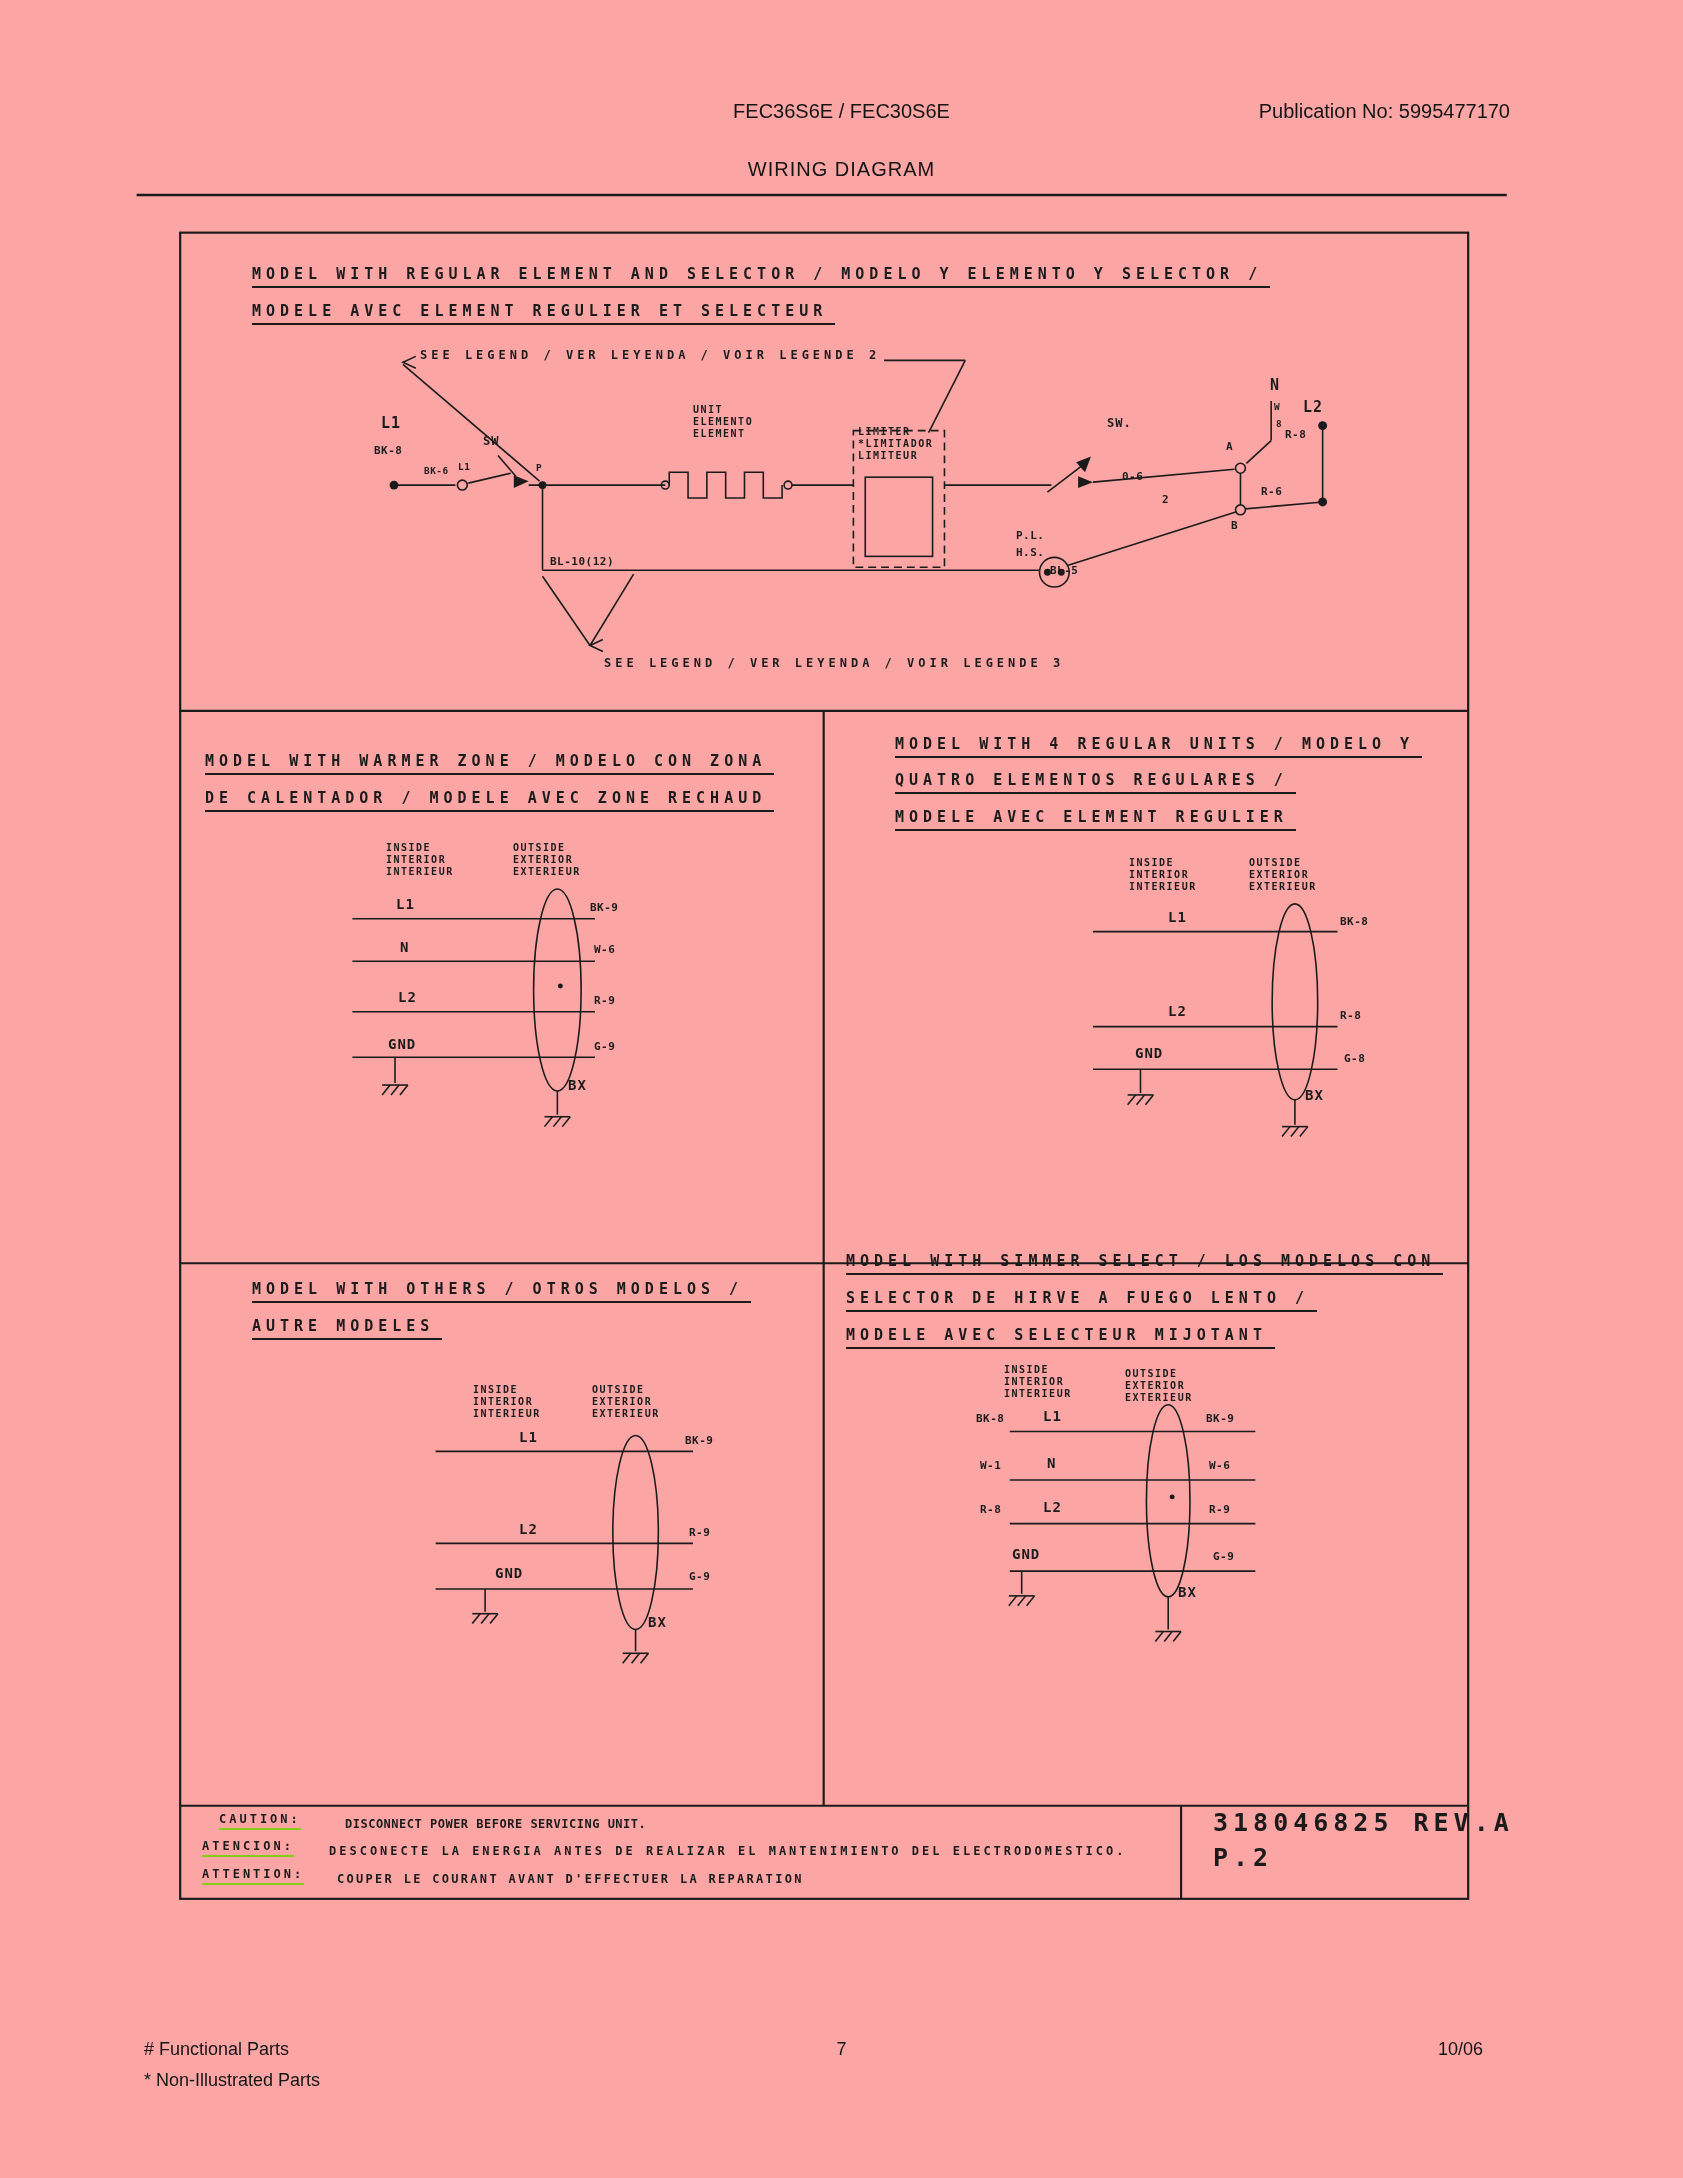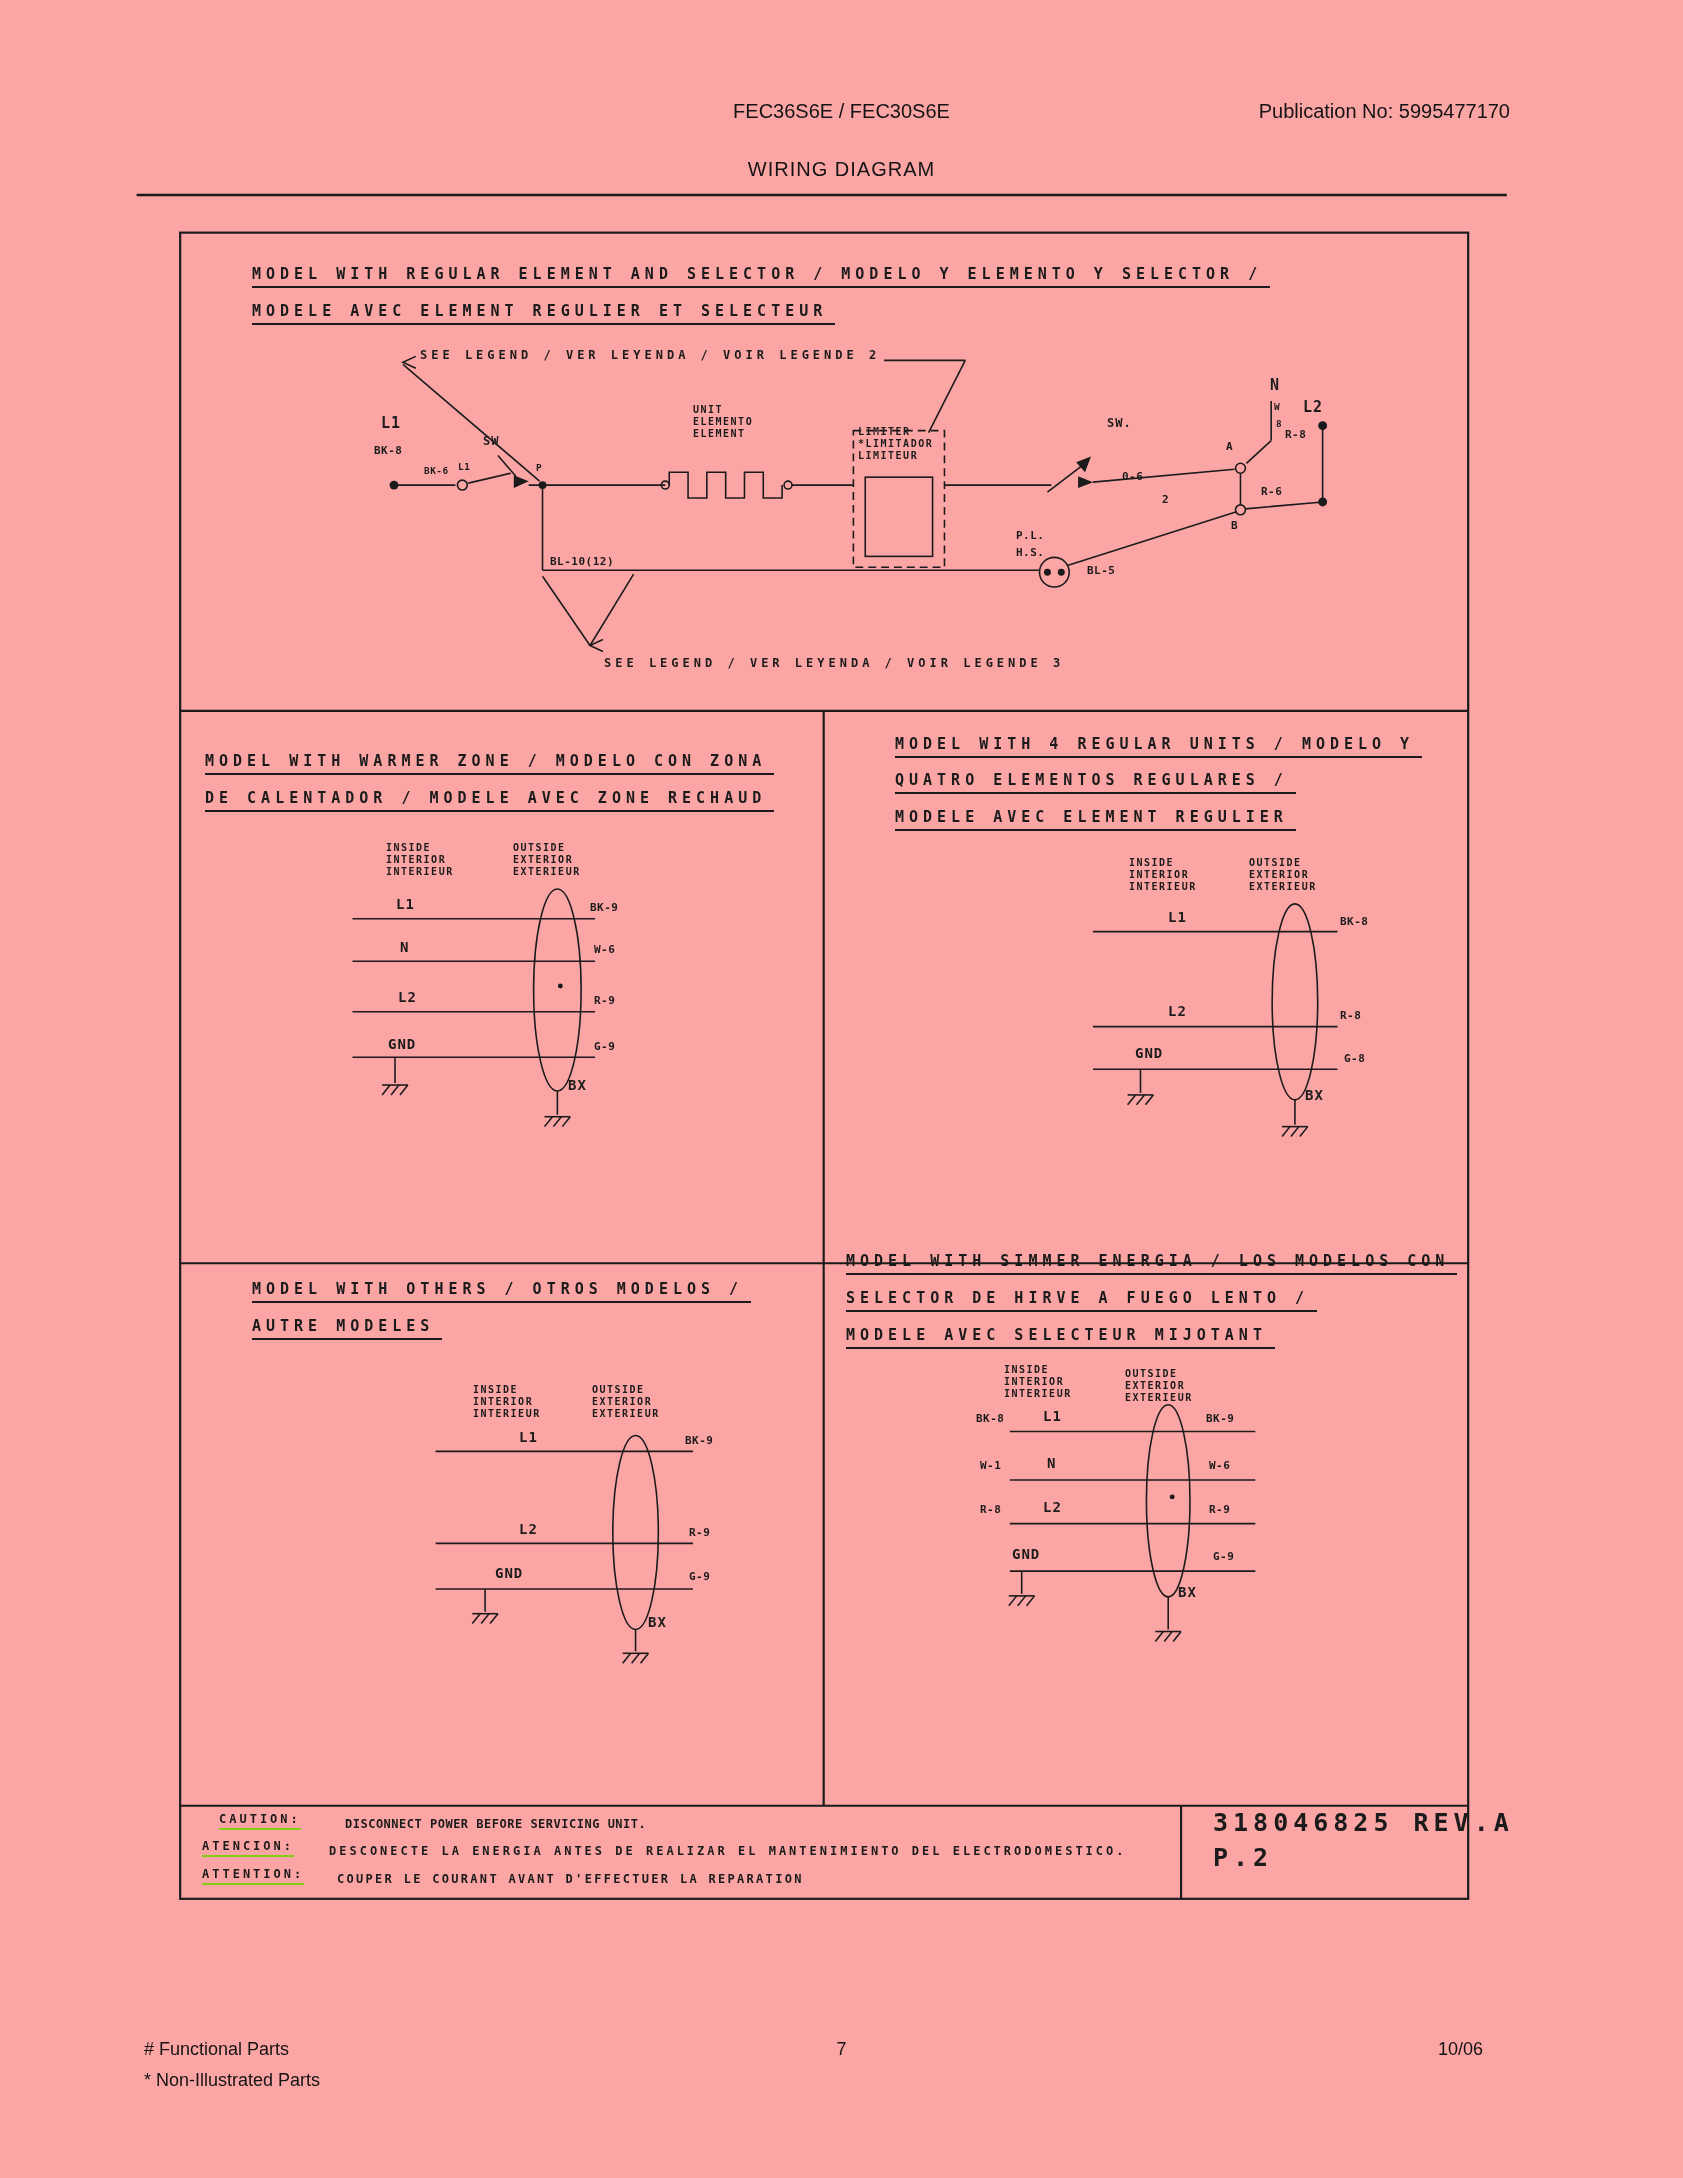--- a/index.html
+++ b/index.html
@@ -183,21 +183,21 @@
     <div class="lbl sm" style="left:1226px; top:440px;">A</div>
     <div class="lbl sm" style="left:1261px; top:485px;">R-6</div>
     <div class="lbl sm" style="left:1231px; top:519px;">B</div>
     <div class="lbl big" style="left:1270px; top:376px;">N</div>
     <div class="lbl tiny" style="left:1274px; top:401px;">W</div>
     <div class="lbl tiny" style="left:1276px; top:418px;">8</div>
     <div class="lbl big" style="left:1303px; top:398px;">L2</div>
     <div class="lbl sm" style="left:1285px; top:428px;">R-8</div>
     <div class="lbl sm" style="left:1016px; top:529px;">P.L.</div>
     <div class="lbl sm" style="left:1016px; top:546px;">H.S.</div>
-    <div class="lbl sm" style="left:1079px; top:564px;padding-left:8px;">BL-5</div>
+    <div class="lbl sm" style="left:1050px; top:564px;">BL-5</div>
   </div>
 
   <div>
     <div class="lbl dtitle" style="left:205px; top:752px;">MODEL WITH WARMER ZONE  / MODELO CON ZONA</div>
     <div class="lbl dtitle" style="left:205px; top:789px;">DE CALENTADOR  / MODELE AVEC ZONE RECHAUD</div>
     <div class="lbl t3" style="left:386px; top:842px;">INSIDE
 INTERIOR
 INTERIEUR</div>
     <div class="lbl t3" style="left:513px; top:842px;">OUTSIDE
 EXTERIOR
@@ -244,21 +244,21 @@
     <div class="lbl mid" style="left:519px; top:1429px;">L1</div>
     <div class="lbl mid" style="left:519px; top:1521px;">L2</div>
     <div class="lbl mid" style="left:495px; top:1565px;">GND</div>
     <div class="lbl sm" style="left:685px; top:1434px;">BK-9</div>
     <div class="lbl sm" style="left:689px; top:1526px;">R-9</div>
     <div class="lbl sm" style="left:689px; top:1570px;">G-9</div>
     <div class="lbl mid" style="left:648px; top:1614px;">BX</div>
   </div>
 
   <div>
-    <div class="lbl dtitle" style="left:846px; top:1252px;">MODEL WITH SIMMER ENERGIA / LOS MODELOS CON</div>
+    <div class="lbl dtitle" style="left:846px; top:1252px;">MODEL WITH SIMMER SELECT / LOS MODELOS CON</div>
     <div class="lbl dtitle" style="left:846px; top:1289px;">SELECTOR DE HIRVE A FUEGO LENTO /</div>
     <div class="lbl dtitle" style="left:846px; top:1326px;">MODELE AVEC SELECTEUR MIJOTANT</div>
     <div class="lbl t3" style="left:1004px; top:1364px;">INSIDE
 INTERIOR
 INTERIEUR</div>
     <div class="lbl t3" style="left:1125px; top:1368px;">OUTSIDE
 EXTERIOR
 EXTERIEUR</div>
     <div class="lbl sm" style="left:976px; top:1412px;">BK-8</div>
     <div class="lbl sm" style="left:980px; top:1459px;">W-1</div>

